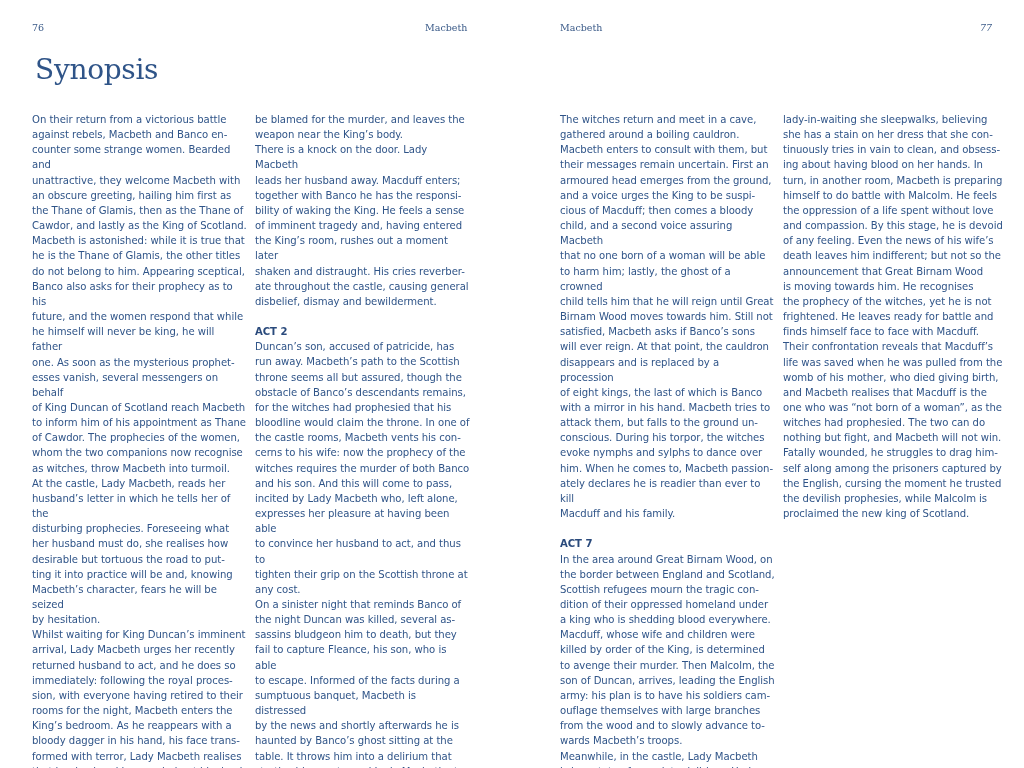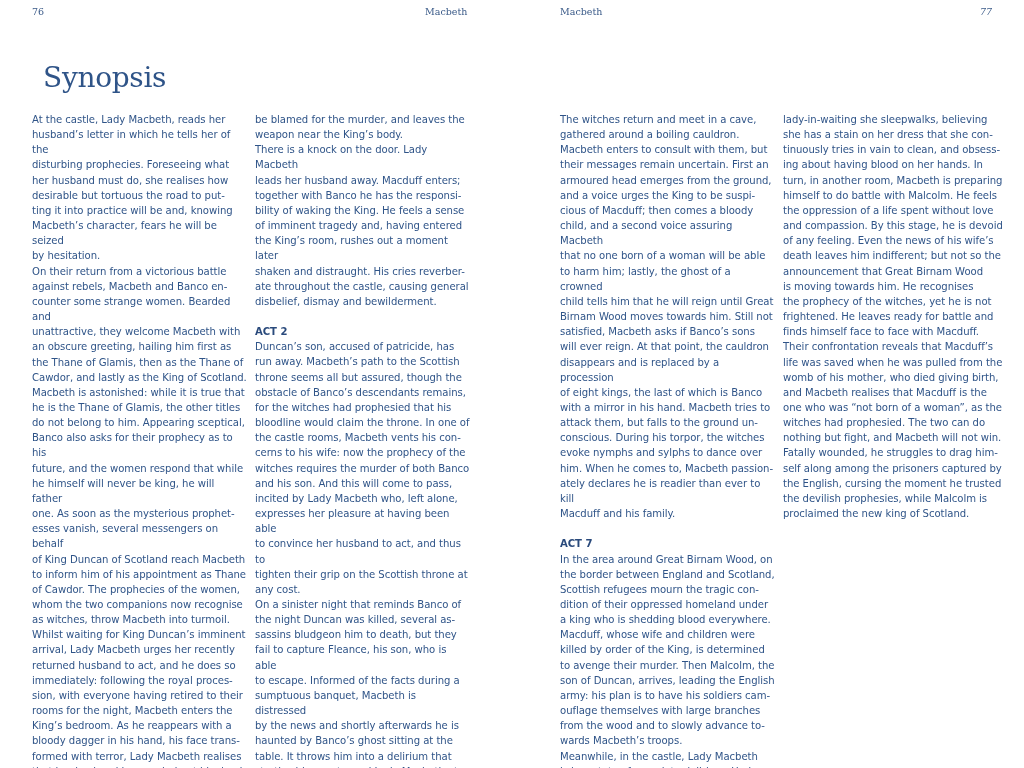--- a/index.html
+++ b/index.html
@@ -18,41 +18,41 @@
       position: absolute;
       top: 0;
       width: 512px;
       height: 768px;
     }
     .page-left { left: 0; }
     .page-right { left: 512px; }
 
     .folio, .running-head {
       position: absolute;
-      top: 6px;
+      top: 22px;
       font-family: "DejaVu Serif", serif;
       font-size: 9.5px;
       color: #3a5a88;
       line-height: 12px;
     }
     .page-left .folio { left: 32px; }
     .page-left .running-head { left: 425px; }
     .page-right .running-head { left: 48px; }
     .page-right .folio { left: 468px; font-style: italic; }
 
     .title {
       position: absolute;
       left: 31px;
       top: 48px;
       font-family: "DejaVu Serif", serif;
       font-size: 28px;
       line-height: 36px;
       color: #2f5488;
       font-weight: normal;
-      margin: 12px;
+      margin: 4px;
       letter-spacing: -0.3px;
     }
 
     .column {
       position: absolute;
       top: 112px;
       width: 215px;
       font-family: "DejaVu Sans", sans-serif;
       font-size: 10.1px;
       line-height: 15.15px;
@@ -81,48 +81,48 @@
   </style>
 </head>
 <body>
 
 <div class="page page-left">
   <div class="folio">76</div>
   <div class="running-head">Macbeth</div>
   <h1 class="title">Synopsis</h1>
 
   <div class="column col-1">
-    <span class="para">At the castle, Lady Macbeth, reads her
-husband’s letter in which he tells her of the
-disturbing prophecies. Foreseeing what
-her husband must do, she realises how
-desirable but tortuous the road to put-
-ting it into practice will be and, knowing
-Macbeth’s character, fears he will be seized
-by hesitation.</span>
     <span class="para">On their return from a victorious battle
 against rebels, Macbeth and Banco en-
 counter some strange women. Bearded and
 unattractive, they welcome Macbeth with
 an obscure greeting, hailing him first as
 the Thane of Glamis, then as the Thane of
 Cawdor, and lastly as the King of Scotland.
 Macbeth is astonished: while it is true that
 he is the Thane of Glamis, the other titles
 do not belong to him. Appearing sceptical,
 Banco also asks for their prophecy as to his
 future, and the women respond that while
 he himself will never be king, he will father
 one. As soon as the mysterious prophet-
 esses vanish, several messengers on behalf
 of King Duncan of Scotland reach Macbeth
 to inform him of his appointment as Thane
 of Cawdor. The prophecies of the women,
 whom the two companions now recognise
 as witches, throw Macbeth into turmoil.</span>
+    <span class="para">At the castle, Lady Macbeth, reads her
+husband’s letter in which he tells her of the
+disturbing prophecies. Foreseeing what
+her husband must do, she realises how
+desirable but tortuous the road to put-
+ting it into practice will be and, knowing
+Macbeth’s character, fears he will be seized
+by hesitation.</span>
     <span class="para">Whilst waiting for King Duncan’s imminent
 arrival, Lady Macbeth urges her recently
 returned husband to act, and he does so
 immediately: following the royal proces-
 sion, with everyone having retired to their
 rooms for the night, Macbeth enters the
 King’s bedroom. As he reappears with a
 bloody dagger in his hand, his face trans-
 formed with terror, Lady Macbeth realises
 that her husband has carried out his deed

